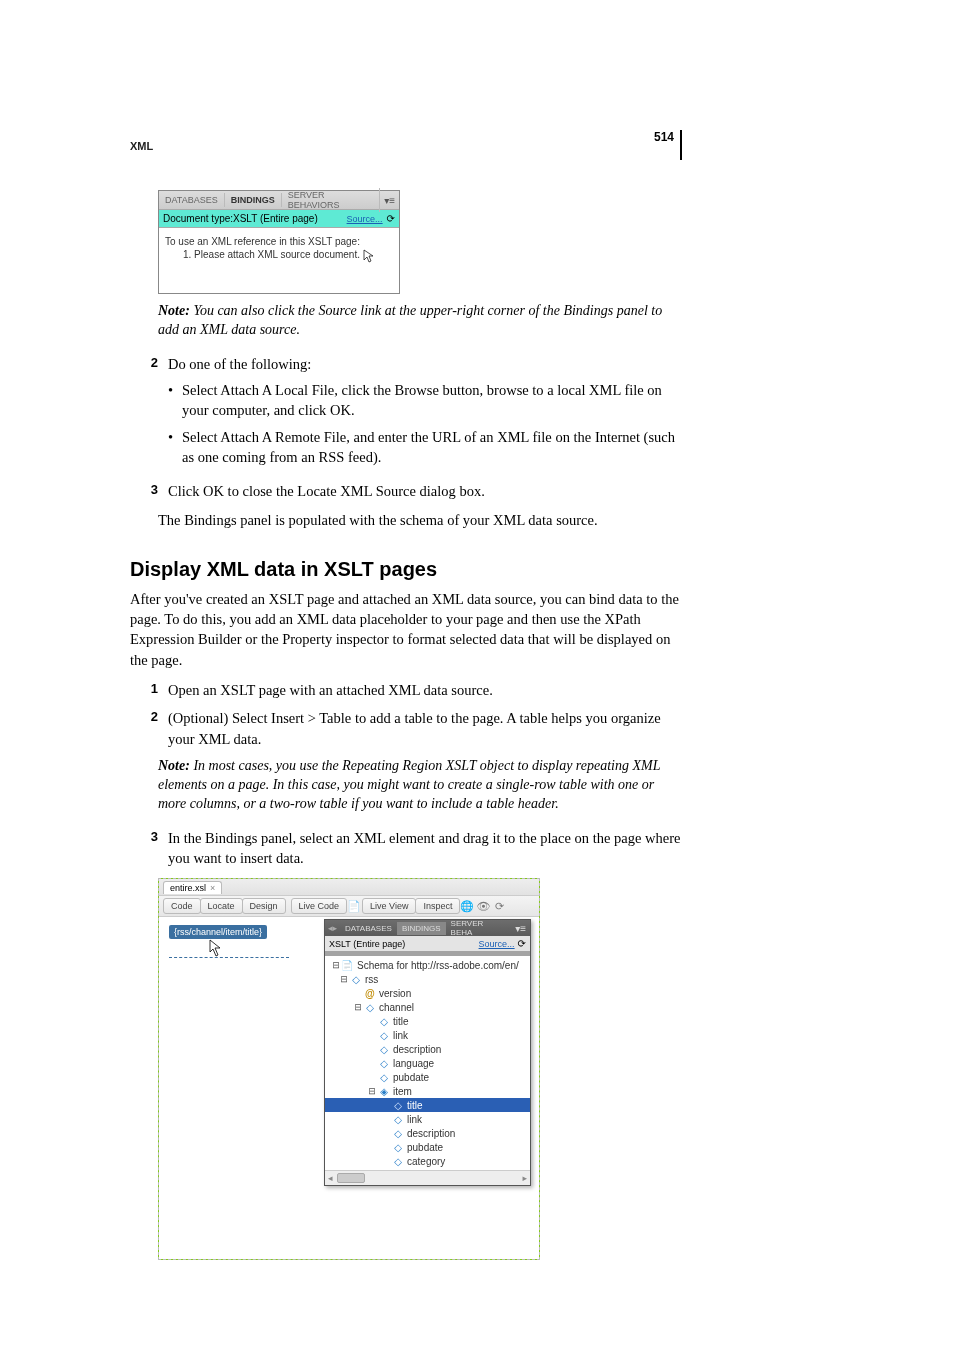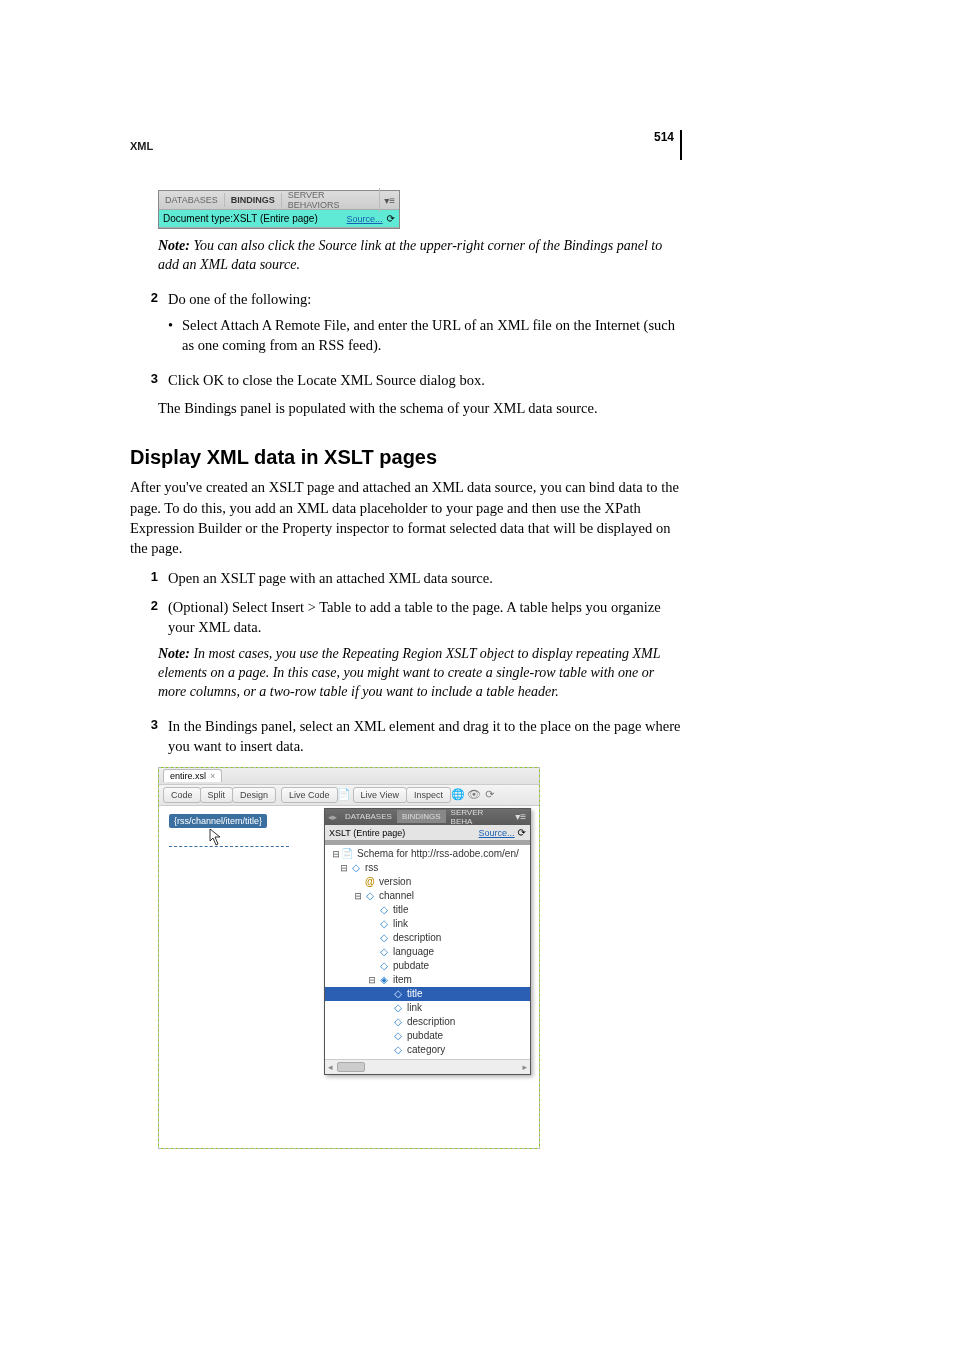--- a/index.html
+++ b/index.html
@@ -294,31 +294,43 @@
         <div class="tab">DATABASES</div>
         <div class="tab active">BINDINGS</div>
         <div class="tab">SERVER BEHAVIORS</div>
         <div class="menu">▾≡</div>
       </div>
       <div class="panel1-docline">
         <span>Document type:XSLT (Entire page)</span>
         <a class="src">Source...</a>
         <span class="refresh">⟳</span>
       </div>
+      <div class="panel1-body">
+        <div class="instr1">To use an XML reference in this XSLT page:</div>
+        <div class="instr2">
+          <span>1. Please attach XML source document.</span>
+          <span class="cursor">
+            <svg width="12" height="14" viewBox="0 0 12 14">
+                <path d="M1 1 L1 11 L4 8 L6 13 L8 12 L6 7 L10 7 Z" fill="#fff" stroke="#000" stroke-width="0.7"></path>
+              </svg>
+          </span>
+        </div>
+      </div>
     </div>
 
     <div class="note">
       <span class="label">Note:</span><span> You can also click the Source link at the upper-right corner of the Bindings panel to add an XML data source.</span>
     </div>
 
     <div class="step">
       <div class="step-num">2</div>
       <div class="step-body">
         <span>Do one of the following:</span>
         <ul class="bullet-list">
+          <li>Select Attach A Local File, click the Browse button, browse to a local XML file on your computer, and click OK.</li>
           <li>Select Attach A Remote File, and enter the URL of an XML file on the Internet (such as one coming from an RSS feed).</li>
         </ul>
       </div>
     </div>
 
     <div class="step">
       <div class="step-num">3</div>
       <div class="step-body">Click OK to close the Locate XML Source dialog box.</div>
     </div>
     <div class="followup">The Bindings panel is populated with the schema of your XML data source.</div>
@@ -346,21 +358,21 @@
 
     <div class="panel2">
       <div class="panel2-tabbar">
         <div class="filetab">
           <span>entire.xsl</span>
           <span class="close">×</span>
         </div>
       </div>
       <div class="panel2-toolbar">
         <div class="viewbtn">Code</div>
-        <div class="viewbtn">Split</div>
+        <div class="viewbtn">Locate</div>
         <div class="viewbtn">Design</div>
         <div class="sep"></div>
         <div class="viewbtn">Live Code</div>
         <span class="icon">📄</span>
         <div class="viewbtn">Live View</div>
         <div class="viewbtn">Inspect</div>
         <span class="icon">🌐</span>
         <span class="icon">👁</span>
         <span class="icon">⟳</span>
       </div>

